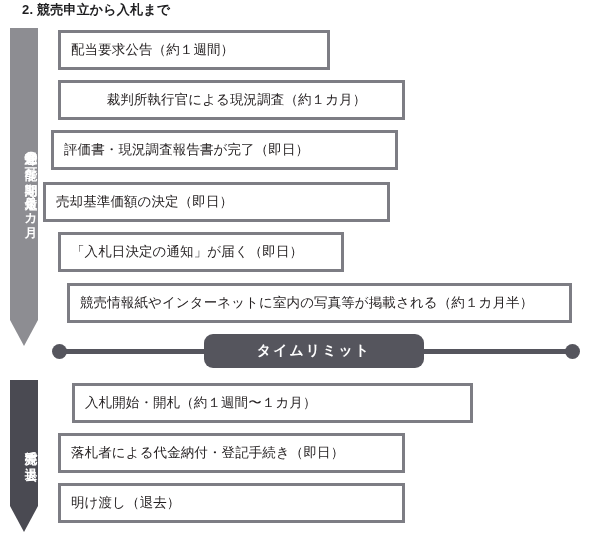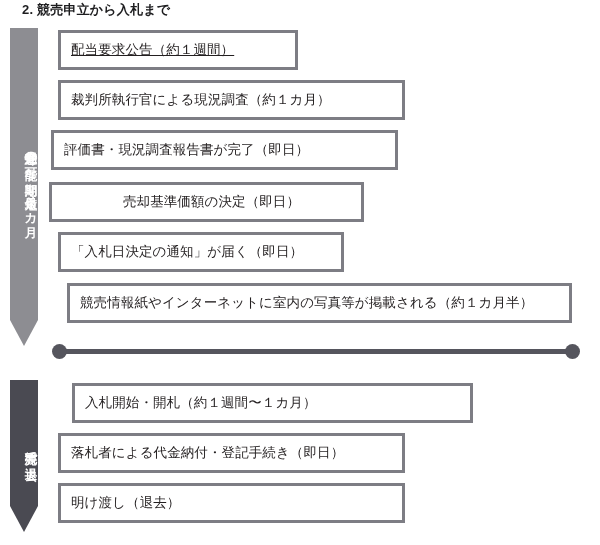--- a/index.html
+++ b/index.html
@@ -151,48 +151,51 @@
   <div class="arrow-head"></div>
   <div class="phase-label">任意売却の可能な期間　最短3カ月</div>
 </div>
 
 <div id="phase-2" class="phase-arrow">
   <div class="arrow-body"></div>
   <div class="arrow-head"></div>
   <div class="phase-label">競売で退去</div>
 </div>
 
-<div class="step-box" style="left:58px; top:30px; width:240px;text-decoration:underline;">
+<div class="step-box" style="left:58px; top:30px; width:272px;">
   <span class="step-text">配当要求公告（約１週間）</span>
 </div>
 
-<div class="step-box" style="left:58px; top:80px; width:347px;">
+<div class="step-box" style="left:58px; top:80px; width:347px;justify-content:center;">
   <span class="step-text">裁判所執行官による現況調査（約１カ月）</span>
 </div>
 
 <div class="step-box" style="left:51px; top:130px; width:347px;">
   <span class="step-text">評価書・現況調査報告書が完了（即日）</span>
 </div>
 
-<div class="step-box" style="left:49px; top:182px; width:315px;justify-content:center;">
+<div class="step-box" style="left:43px; top:182px; width:347px;">
   <span class="step-text">売却基準価額の決定（即日）</span>
 </div>
 
 <div class="step-box" style="left:58px; top:232px; width:286px;">
   <span class="step-text">「入札日決定の通知」が届く（即日）</span>
 </div>
 
 <div class="step-box" style="left:58px; top:283px; width:505px;margin-left:9px;">
   <span class="step-text">競売情報紙やインターネットに室内の写真等が掲載される（約１カ月半）</span>
 </div>
 
 <div id="timeline">
   <div class="rail"></div>
   <div class="dot dot-left"></div>
   <div class="dot dot-right"></div>
+  <div class="limit-pill">
+    <span class="limit-label">タイムリミット</span>
+  </div>
 </div>
 
 <div class="step-box" style="left:72px; top:383px; width:401px;">
   <span class="step-text">入札開始・開札（約１週間〜１カ月）</span>
 </div>
 
 <div class="step-box" style="left:58px; top:433px; width:347px;font-family:Liberation Serif, serif;">
   <span class="step-text">落札者による代金納付・登記手続き（即日）</span>
 </div>
 

